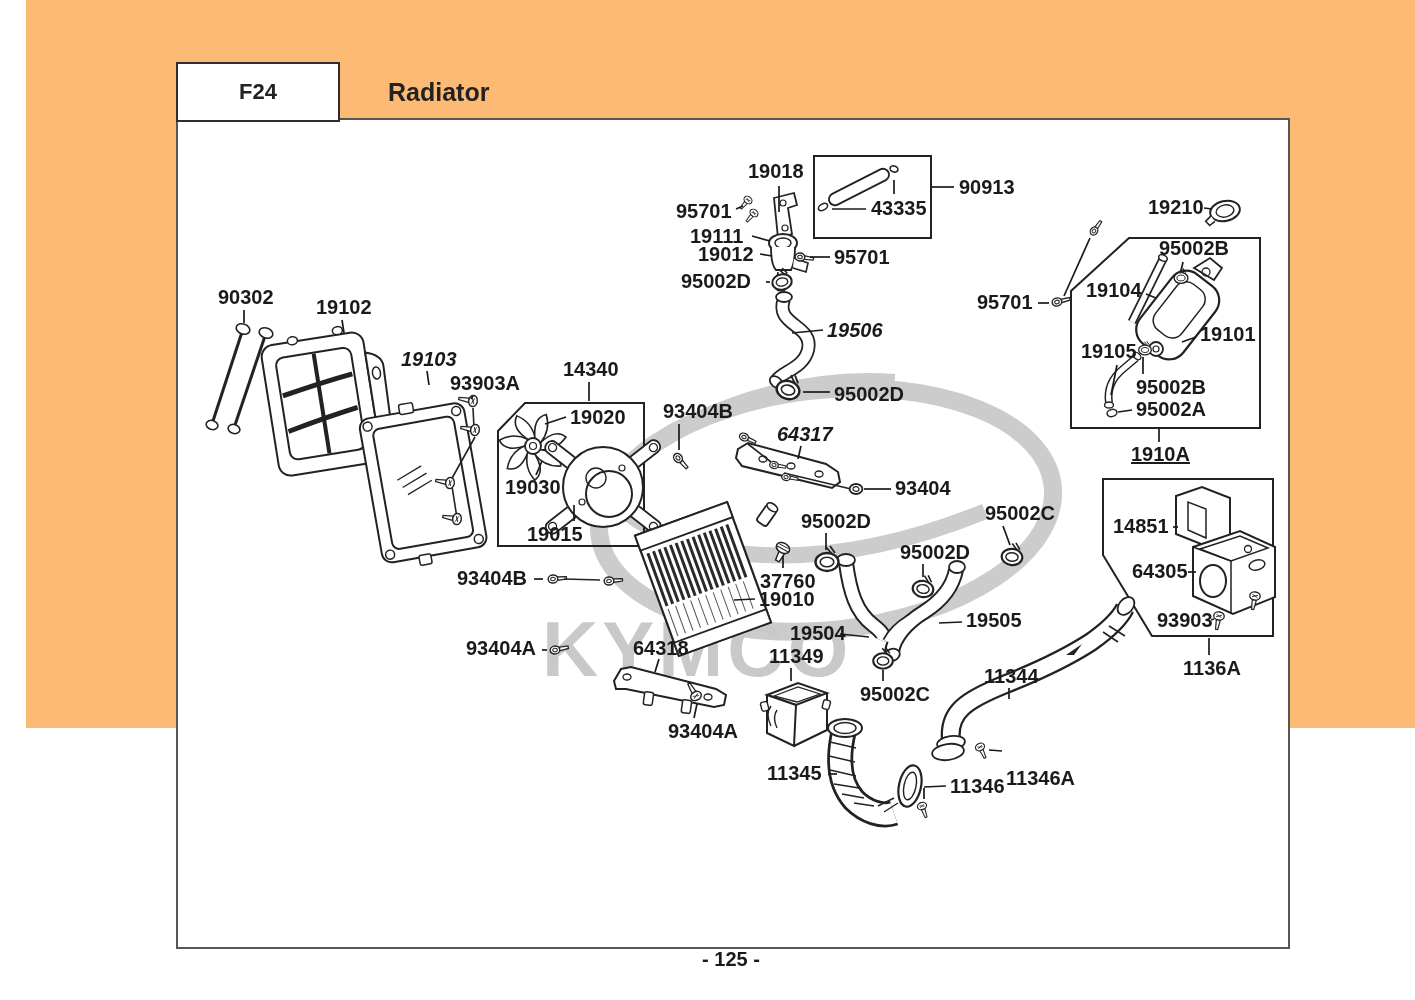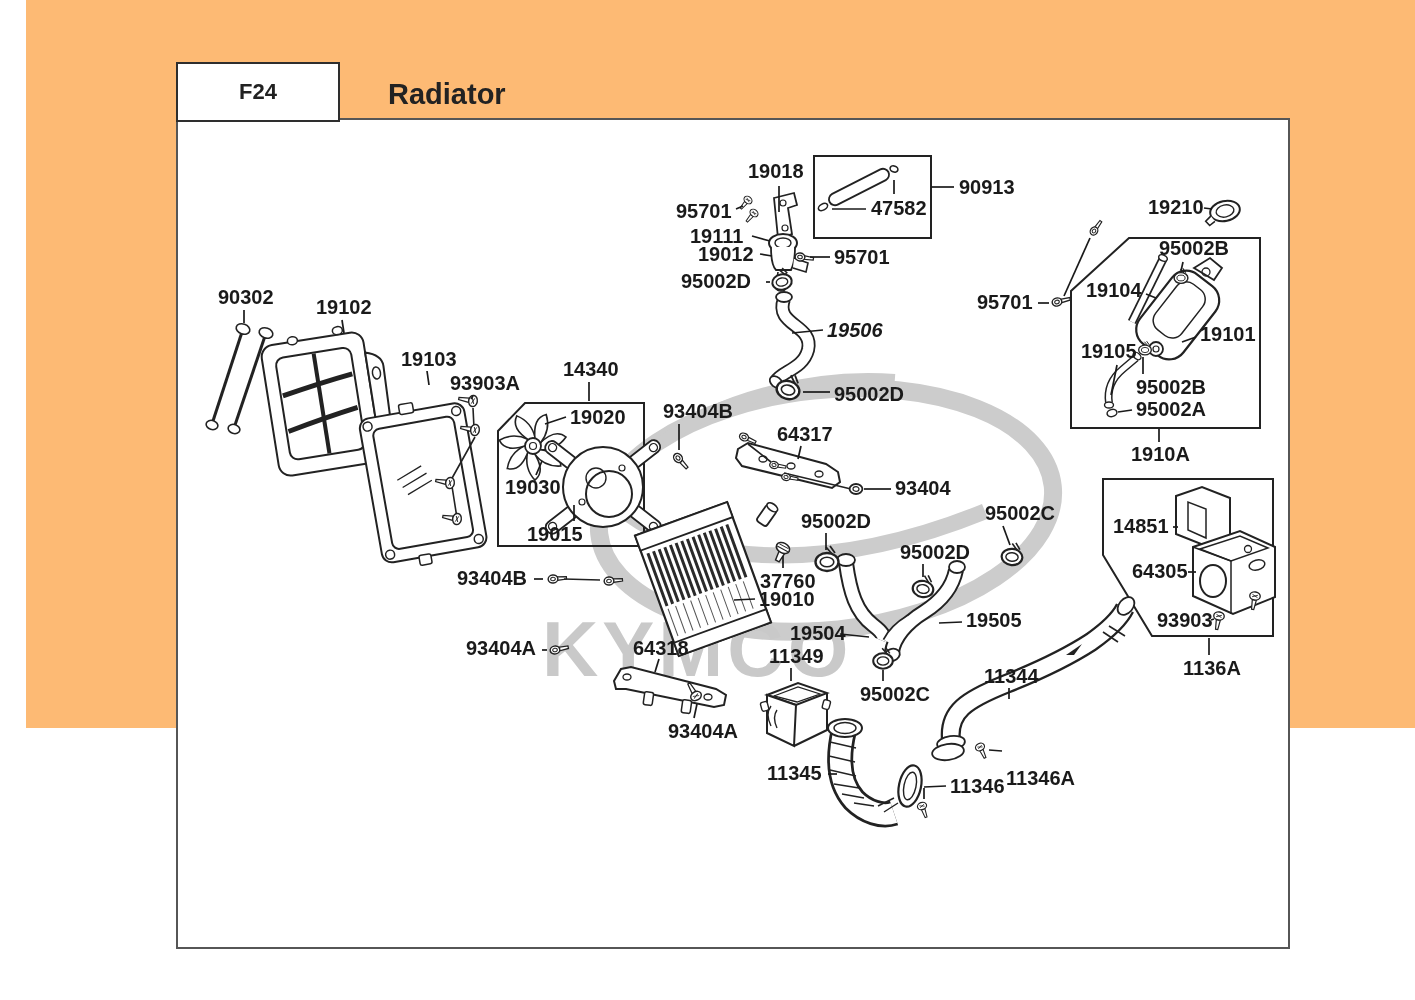--- a/index.html
+++ b/index.html
@@ -1,21 +1,21 @@
 <!DOCTYPE html>
 <html><head>
 <meta charset="utf-8">
 <style>
   html,body{margin:0;padding:0;background:#ffffff;width:1415px;height:1000px;overflow:hidden;
     font-family:"Liberation Sans", sans-serif;}
   .page{position:relative;width:1415px;height:728px;background:#fdba74;margin-left:26px;}
   .code-box{position:absolute;left:150px;top:62px;width:160px;height:56px;border:2px solid #2e2e2e;
     background:#fff;display:flex;align-items:center;justify-content:center;
     font-size:22px;font-weight:bold;color:#222;z-index:5;}
-  .diagram-title{position:absolute;left:362px;top:78px;font-size:29px;font-weight:bold;color:#222;z-index:5;}
+  .diagram-title{position:absolute;left:362px;top:78px;font-size:25px;font-weight:bold;color:#222;z-index:5;}
   .frame{position:absolute;left:150px;top:118px;width:1110px;height:827px;border:2px solid #565656;background:#fff;z-index:1;}
   .footer{position:absolute;left:150px;top:948px;width:1110px;text-align:center;
     font-size:20px;font-weight:bold;color:#1a1a1a;z-index:5;}
   svg.art{position:absolute;left:0;top:0;z-index:2;}
   #labels{position:absolute;left:0;top:0;width:1415px;height:1000px;z-index:4;pointer-events:none;}
   .plabel{position:absolute;font-size:20px;font-weight:bold;color:#1a1a1a;white-space:nowrap;line-height:1;}
 </style>
 </head>
 <body>
 
@@ -384,43 +384,43 @@
     </g>
   </svg>
 
   <div id="labels">
       <span class="plabel" style="left: 722px; top: 161px;">19018</span>
       <span class="plabel" style="left: 650px; top: 201px;">95701</span>
       <span class="plabel" style="left: 664px; top: 226px;">19111</span>
       <span class="plabel" style="left: 672px; top: 244px;">19012</span>
       <span class="plabel" style="left: 808px; top: 247px;">95701</span>
       <span class="plabel" style="left: 655px; top: 271px;">95002D</span>
-      <span class="plabel" style="left: 845px; top: 198px;">47582</span>
+      <span class="plabel" style="left: 845px; top: 198px;">43335</span>
       <span class="plabel" style="left: 933px; top: 177px;">90913</span>
       <span class="plabel" style="left: 801px; top: 320px; font-style: italic;">19506</span>
       <span class="plabel" style="left: 808px; top: 384px;">95002D</span>
       <span class="plabel" style="left: 1122px; top: 197px;">19210</span>
       <span class="plabel" style="left: 1133px; top: 238px;">95002B</span>
       <span class="plabel" style="left: 1060px; top: 280px;">19104</span>
       <span class="plabel" style="left: 951px; top: 292px;">95701</span>
       <span class="plabel" style="left: 1174px; top: 324px;">19101</span>
       <span class="plabel" style="left: 1055px; top: 341px;">19105</span>
       <span class="plabel" style="left: 1110px; top: 377px;">95002B</span>
       <span class="plabel" style="left: 1110px; top: 399px;">95002A</span>
-      <span class="plabel" style="left: 1105px; top: 444px;">1910A</span>
+      <span class="plabel" style="left: 1105px; top: 444px; text-decoration: underline;">1910A</span>
       <span class="plabel" style="left: 192px; top: 287px;">90302</span>
       <span class="plabel" style="left: 290px; top: 297px;">19102</span>
-      <span class="plabel" style="left: 375px; top: 349px;">19103</span>
+      <span class="plabel" style="left: 375px; top: 349px; font-style: italic;">19103</span>
       <span class="plabel" style="left: 424px; top: 373px;">93903A</span>
       <span class="plabel" style="left: 537px; top: 359px;">14340</span>
       <span class="plabel" style="left: 544px; top: 407px;">19020</span>
       <span class="plabel" style="left: 479px; top: 477px;">19030</span>
       <span class="plabel" style="left: 501px; top: 524px;">19015</span>
       <span class="plabel" style="left: 637px; top: 401px;">93404B</span>
-      <span class="plabel" style="left: 751px; top: 424px;">64317</span>
+      <span class="plabel" style="left: 751px; top: 424px; font-style: italic;">64317</span>
       <span class="plabel" style="left: 869px; top: 478px;">93404</span>
       <span class="plabel" style="left: 775px; top: 511px;">95002D</span>
       <span class="plabel" style="left: 959px; top: 503px;">95002C</span>
       <span class="plabel" style="left: 874px; top: 542px;">95002D</span>
       <span class="plabel" style="left: 734px; top: 571px;">37760</span>
       <span class="plabel" style="left: 733px; top: 589px;">19010</span>
       <span class="plabel" style="left: 764px; top: 623px;">19504</span>
       <span class="plabel" style="left: 940px; top: 610px;">19505</span>
       <span class="plabel" style="left: 743px; top: 646px; text-align: right;">11349</span>
       <span class="plabel" style="left: 607px; top: 638px;">64318</span>
@@ -431,13 +431,14 @@
       <span class="plabel" style="left: 958px; top: 666px;">11344</span>
       <span class="plabel" style="left: 980px; top: 768px;">11346A</span>
       <span class="plabel" style="left: 741px; top: 763px;">11345</span>
       <span class="plabel" style="left: 924px; top: 776px;">11346</span>
       <span class="plabel" style="left: 1087px; top: 516px;">14851</span>
       <span class="plabel" style="left: 1106px; top: 561px;">64305</span>
       <span class="plabel" style="left: 1131px; top: 610px;">93903</span>
       <span class="plabel" style="left: 1157px; top: 658px;">1136A</span>
     </div>
 
+  <div class="footer">- 125 -</div>
 </div>
 
 </body></html>

